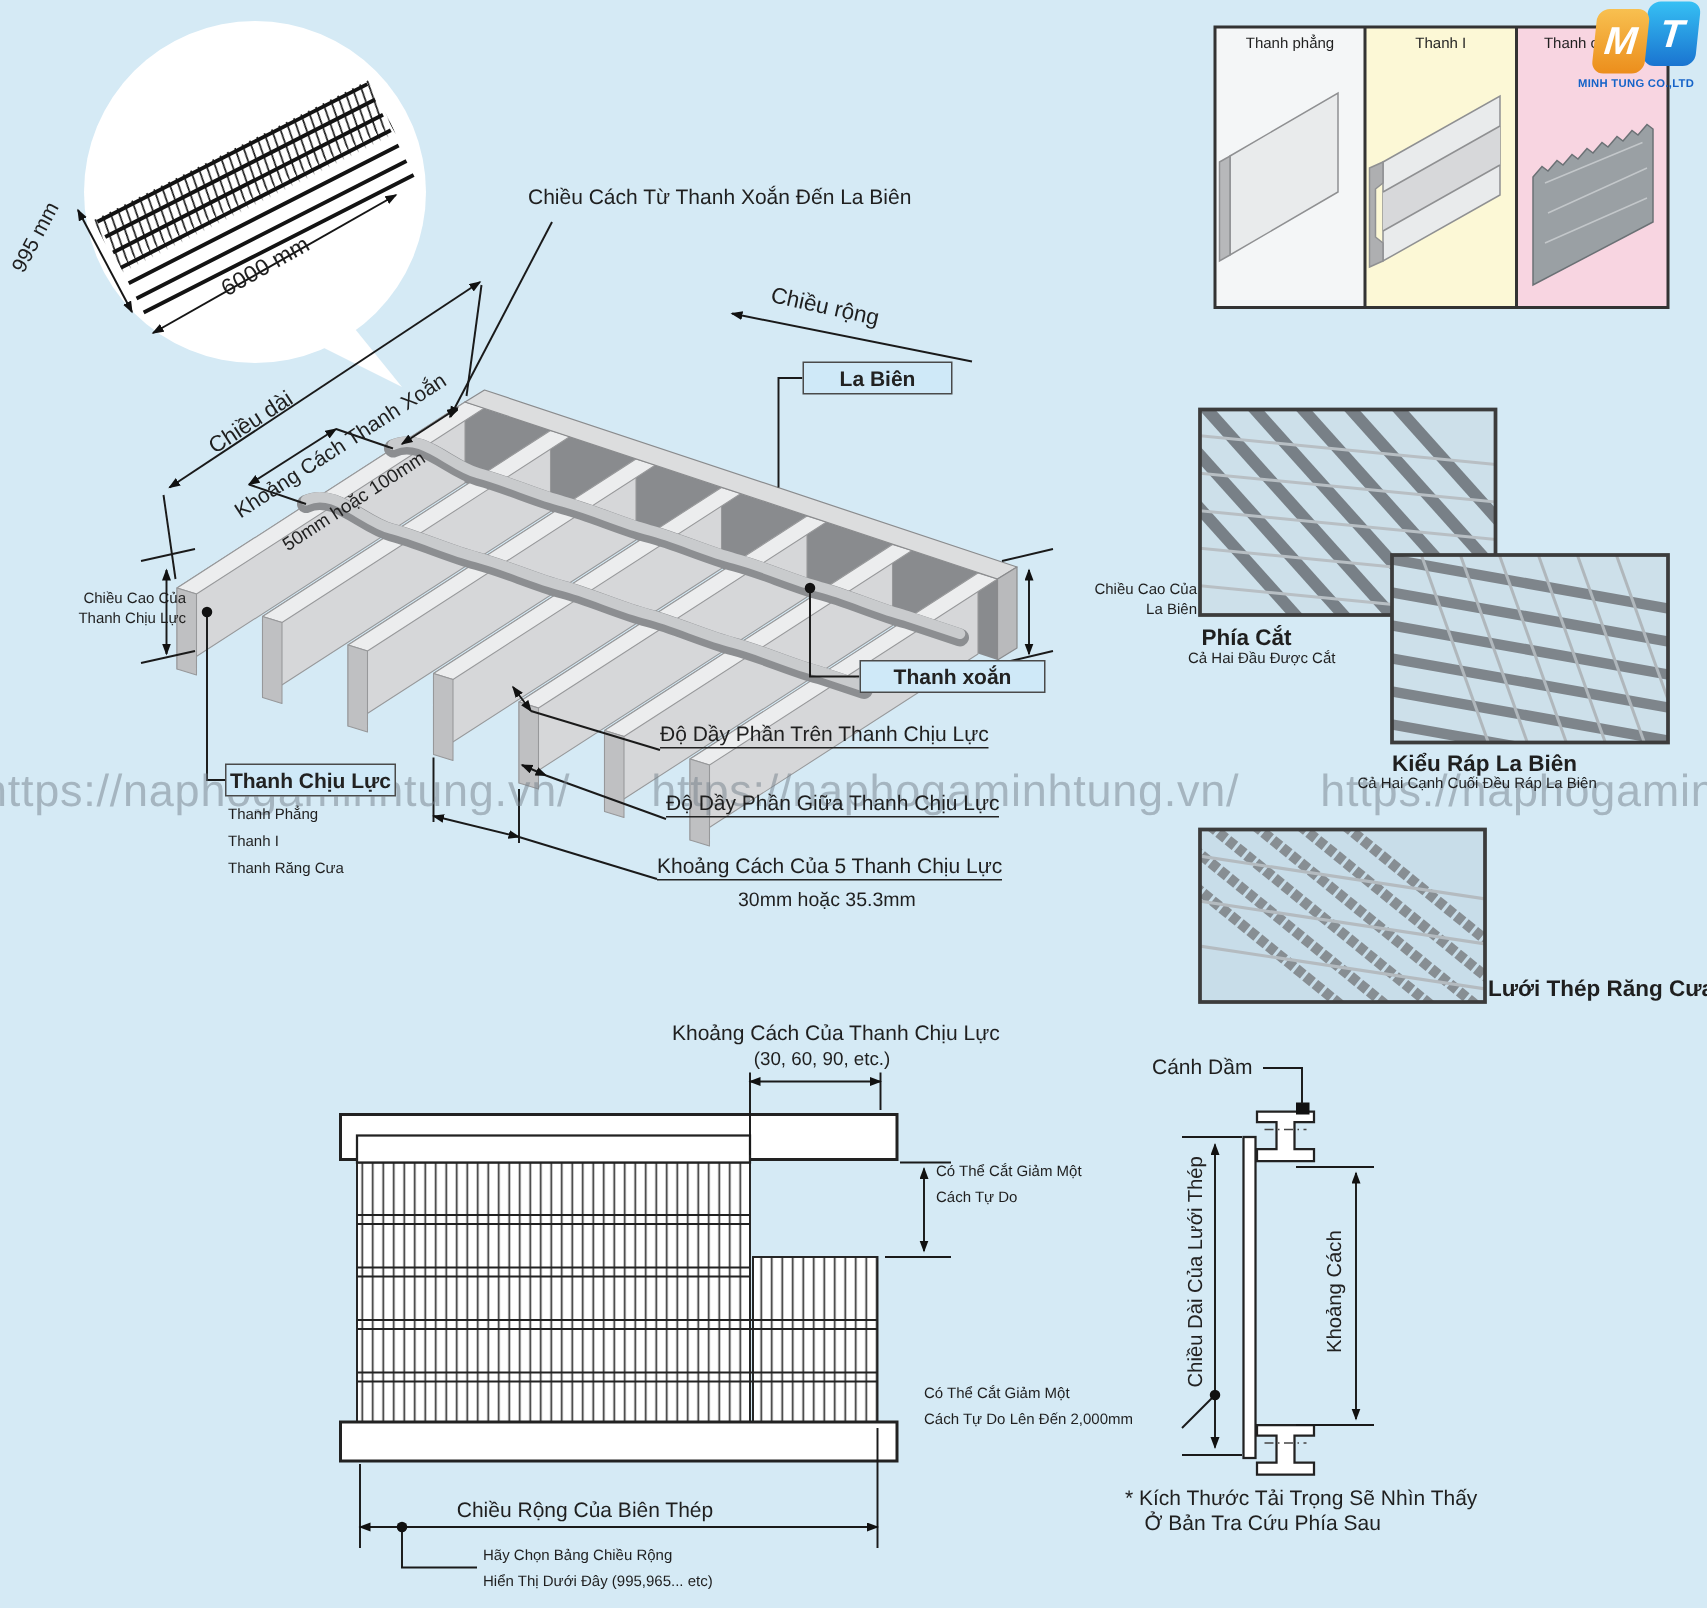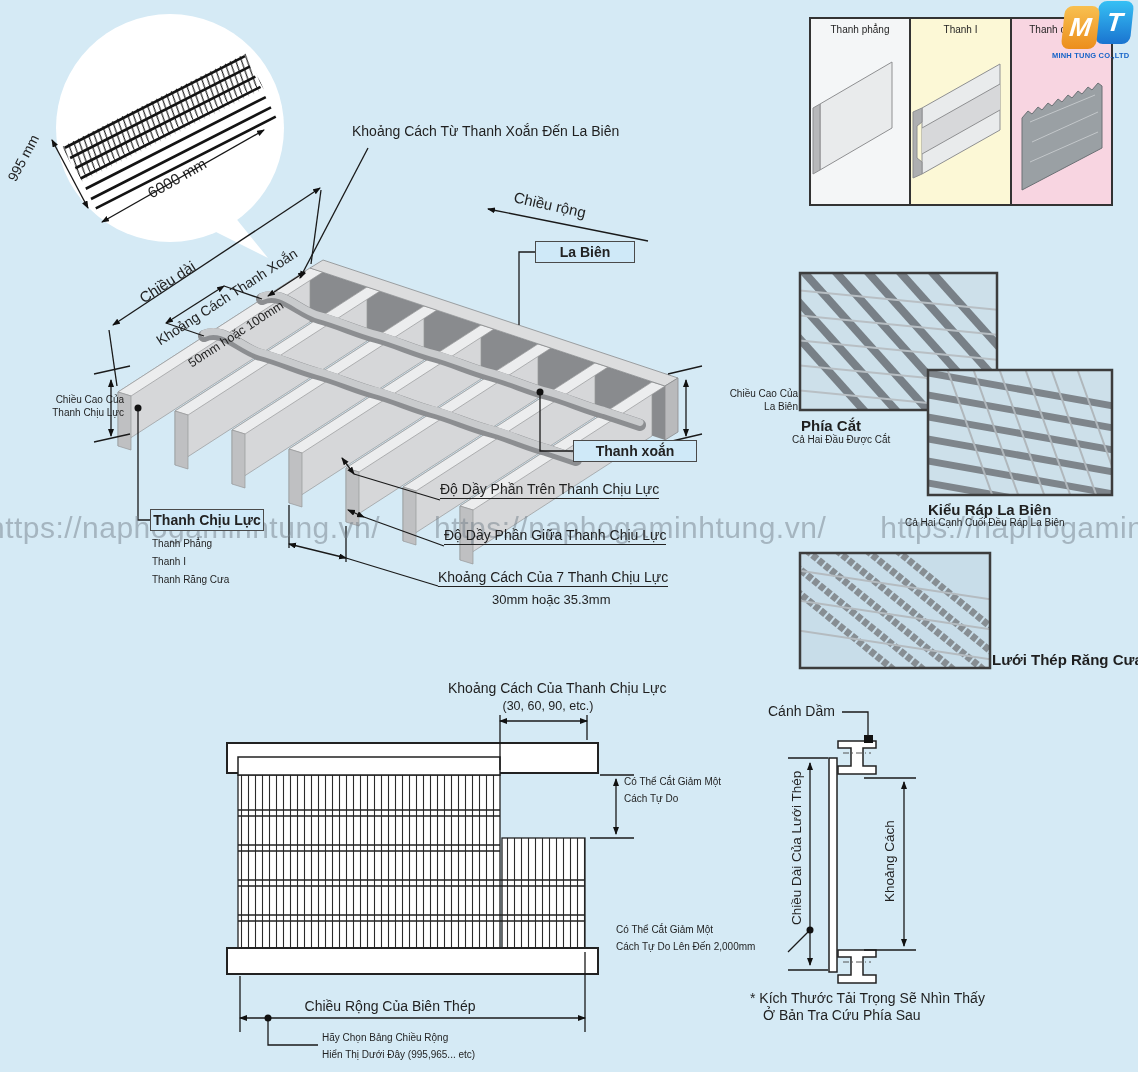--- a/index.html
+++ b/index.html
@@ -297,21 +297,21 @@
 
 <div id="labels">
 
   <div class="lbl t14 rot" style="left:20px;top:167px;transform:rotate(-62deg);">995 mm</div>
   <div class="lbl rot" style="left:154px;top:183px;font-size:15.5px;transform:rotate(-29.5deg);">6000 mm</div>
 
   <div class="lbl" style="left:810px;top:24px;width:100px;text-align:center;">Thanh phẳng</div>
   <div class="lbl" style="left:910px;top:24px;width:101px;text-align:center;">Thanh I</div>
   <div class="lbl" style="left:1011px;top:24px;width:101px;text-align:center;">Thanh có răng</div>
 
-  <div class="lbl t14" style="left:352px;top:123px;">Khoảng Cách Từ Thanh Xoắn Đến La Biên</div>
+  <div class="lbl t14" style="left:352px;top:123px;">Chiều Cách Từ Thanh Xoắn Đến La Biên</div>
   <div class="lbl rot" style="left:146px;top:288px;font-size:15px;transform:rotate(-33deg);">Chiều dài</div>
   <div class="lbl t14 rot" style="left:163px;top:332px;transform:rotate(-33deg);">Khoảng Cách Thanh Xoắn</div>
   <div class="lbl t12 rot" style="left:194px;top:355px;transform:rotate(-33deg);">50mm hoặc 100mm</div>
   <div class="lbl rot" style="left:512px;top:187px;font-size:15px;transform:rotate(12.5deg);">Chiều rộng</div>
 
   <div class="bx" style="left:535px;top:241px;width:100px;height:22px;">La Biên</div>
   <div class="lbl ctr" style="left:694px;top:388px;width:104px;">
     <span>Chiều Cao Của</span><br>
     <span>La Biên</span>
   </div>
@@ -320,21 +320,21 @@
     <span>Chiều Cao Của</span><br>
     <span>Thanh Chịu Lực</span>
   </div>
   <div class="bx" style="left:150px;top:509px;width:114px;height:22px;">Thanh Chịu Lực</div>
   <div class="lbl" style="left:152px;top:538px;">Thanh Phẳng</div>
   <div class="lbl" style="left:152px;top:556px;">Thanh I</div>
   <div class="lbl" style="left:152px;top:574px;">Thanh Răng Cưa</div>
 
   <div class="lbl t14" style="left:440px;top:481px;"><span class="u">Độ Dầy Phần Trên Thanh Chịu Lực</span></div>
   <div class="lbl t14" style="left:444px;top:527px;"><span class="u">Độ Dầy Phần Giữa Thanh Chịu Lực</span></div>
-  <div class="lbl t14" style="left:438px;top:569px;"><span class="u">Khoảng Cách Của 7 Thanh Chịu Lực</span></div>
+  <div class="lbl t14" style="left:438px;top:569px;"><span class="u">Khoảng Cách Của 5 Thanh Chịu Lực</span></div>
   <div class="lbl t13" style="left:492px;top:592px;">30mm hoặc 35.3mm</div>
 
   <div class="lbl cap-b" style="left:801px;top:416px;">Phía Cắt</div>
   <div class="lbl" style="left:792px;top:434px;">Cả Hai Đầu Được Cắt</div>
   <div class="lbl cap-b" style="left:928px;top:500px;">Kiểu Ráp La Biên</div>
   <div class="lbl" style="left:905px;top:517px;">Cả Hai Cạnh Cuối Đều Ráp La Biên</div>
   <div class="lbl cap-b" style="left:992px;top:650px;">Lưới Thép Răng Cưa</div>
 
   <div class="lbl t14" style="left:448px;top:680px;width:200px;text-align:center;">Khoảng Cách Của Thanh Chịu Lực</div>
   <div class="lbl t12" style="left:448px;top:698px;width:200px;text-align:center;">(30, 60, 90, etc.)</div>

